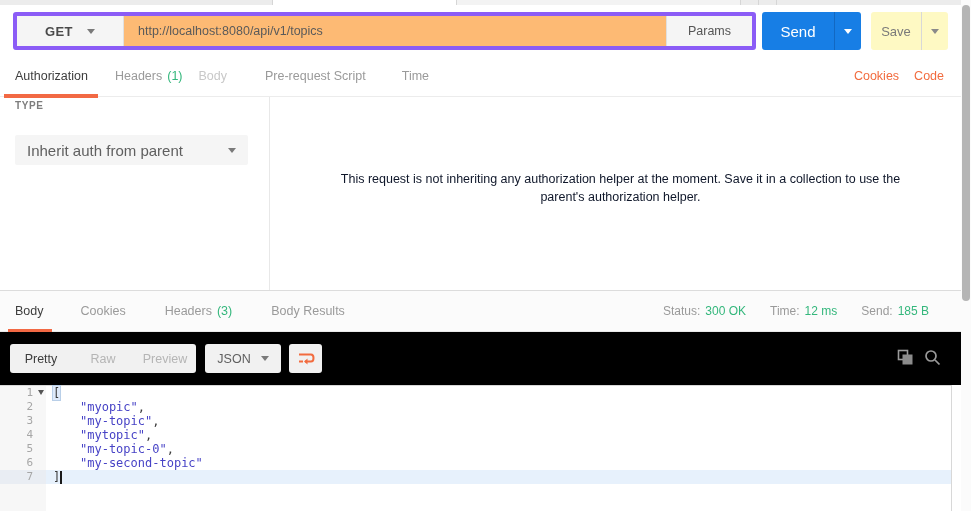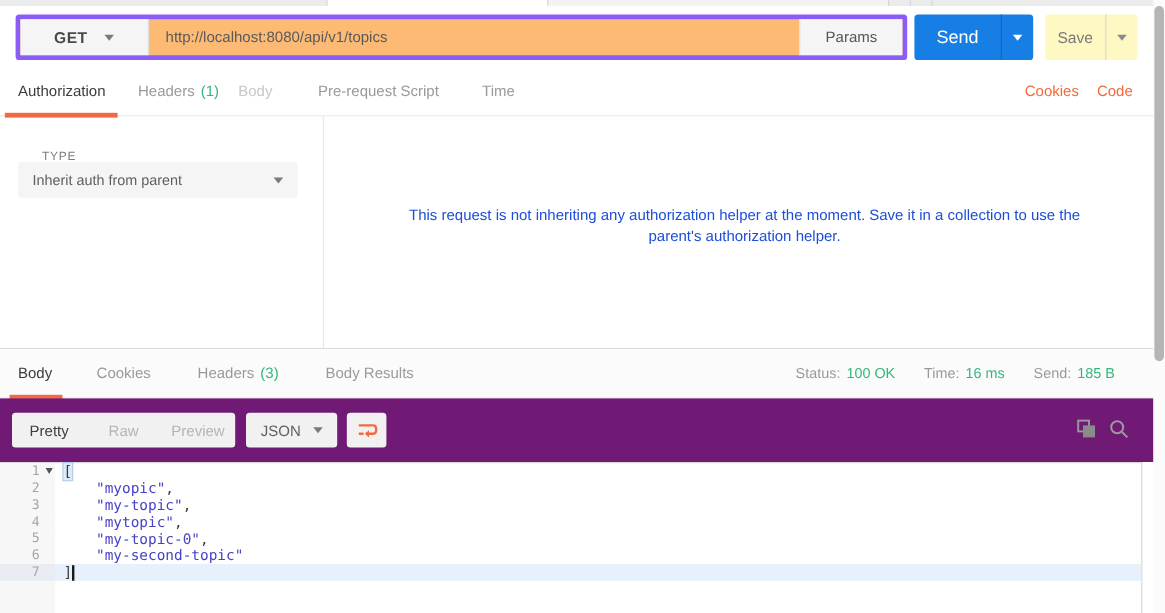--- a/index.html
+++ b/index.html
@@ -41,41 +41,41 @@
   .req-tabs .t-headers { margin-left:11px; }
   .req-tabs .t-body { margin-left:4px; }
   .req-tabs .t-pre { margin-left:26px; }
   .req-tabs .t-tests { margin-left:24px; }
   .tab-links { margin-left:auto; margin-right:27px; display:flex; gap:15px; }
   .tab-links .lnk { font-size:12.5px; color:#f26b3e; cursor:pointer; }
 
   
   .req-content { position:absolute; top:97px; left:0; width:971px; height:194px; border-bottom:1px solid #dcdcdc; display:flex; }
   .auth-pane { position:relative; width:270px; height:100%; border-right:1px solid #e8e8e8; }
-  .type-label { position:absolute; left:15px; top:28px; font-size:10px; font-weight:400; color:#7d7d7d; letter-spacing:.6px;margin-left:20px; }
-  .type-select { position:absolute; left:15px; top:38px; width:233px; height:30px; background:#f5f5f5; border-radius:2px; display:flex; align-items:center; padding:0 12px; font-size:12px; color:#5f5f5f; cursor:pointer; }
+  .type-label { position:absolute; left:15px; top:3px; font-size:10px; font-weight:700; color:#7d7d7d; letter-spacing:.6px; }
+  .type-select { position:absolute; left:15px; top:38px; width:233px; height:30px; background:#f5f5f5; border-radius:2px; display:flex; align-items:center; padding:0 12px; font-size:15px; color:#5f5f5f; cursor:pointer; }
   .type-select .caret { margin-left:auto; }
   .auth-desc { position:absolute; left:15px; top:83px; width:237px; font-size:12.5px; line-height:18px; color:#8e8e8e; }
   .auth-desc .lnk { color:#f26b3e; cursor:pointer; }
   .helper-pane { flex:1; display:flex; justify-content:center; }
-  .helper-msg { margin-top:73px; max-width:588px; text-align:center; font-size:12.5px; line-height:18px; color:#1d4ed8; }
+  .helper-msg { margin-top:73px; max-width:588px; text-align:center; font-size:12.5px; line-height:18px; color:#0f172a; }
 
   
   .resp-tabs { position:absolute; top:291px; left:0; width:971px; height:41px; background:#fbfbfb; border-bottom:1px solid #e9e9e9; display:flex; align-items:center; }
   .resp-tabs .t-rbody { margin-left:8px; padding-left:7px; padding-right:8px; }
   .resp-tabs .t-cookies { margin-left:23px; }
   .resp-tabs .t-rheaders { margin-left:27px; }
   .resp-tabs .t-results { margin-left:27px; }
   .status-line { margin-left:auto; margin-right:42px; display:flex; gap:24px; font-size:12px; }
   .status-item { display:flex; gap:5px; }
   .status-item .sl { color:#9a9a9a; }
   .status-item .sv { color:#34b77c; }
 
   
-  .resp-toolbar { position:absolute; top:332px; left:0; width:971px; height:53px; background:#701a75; }
+  .resp-toolbar { position:absolute; top:332px; left:0; width:971px; height:53px; background:#000000; }
   .seg-group { position:absolute; left:10px; top:12px; height:29px; background:#f1f1f1; border-radius:3px; display:flex; }
   .seg-btn { width:62px; display:flex; align-items:center; justify-content:center; font-size:12.5px; color:#b5b5b5; cursor:pointer; }
   .seg-btn.active { color:#3d3d3d; }
   .fmt-select { position:absolute; left:205px; top:12px; width:76px; height:29px; background:#f1f1f1; border-radius:3px; display:flex; align-items:center; justify-content:center; gap:10px; font-size:12.5px; color:#5f5f5f; cursor:pointer;text-align:center; }
   .wrap-btn { position:absolute; left:289px; top:12px; width:33px; height:29px; background:#f1f1f1; border-radius:3px; display:flex; align-items:center; justify-content:center; cursor:pointer; }
   .icon-btn { position:absolute; top:14px; width:22px; height:22px; display:flex; align-items:center; justify-content:center; cursor:pointer; }
   .copy-btn { left:894px; }
   .search-btn { left:921px; }
 
   
@@ -177,25 +177,25 @@
     </div>
     <div class="tab t-cookies">Cookies</div>
     <div class="tab t-rheaders">
       <span>Headers</span>
       <span class="cnt">(3)</span>
     </div>
     <div class="tab t-results">Body Results</div>
     <div class="status-line">
       <div class="status-item">
         <span class="sl">Status:</span>
-        <span class="sv">100 OK</span>
+        <span class="sv">300 OK</span>
       </div>
       <div class="status-item">
         <span class="sl">Time:</span>
-        <span class="sv">16 ms</span>
+        <span class="sv">12 ms</span>
       </div>
       <div class="status-item">
         <span class="sl">Send:</span>
         <span class="sv">185 B</span>
       </div>
     </div>
   </div>
 
   <div class="resp-toolbar">
     <div class="seg-group">

